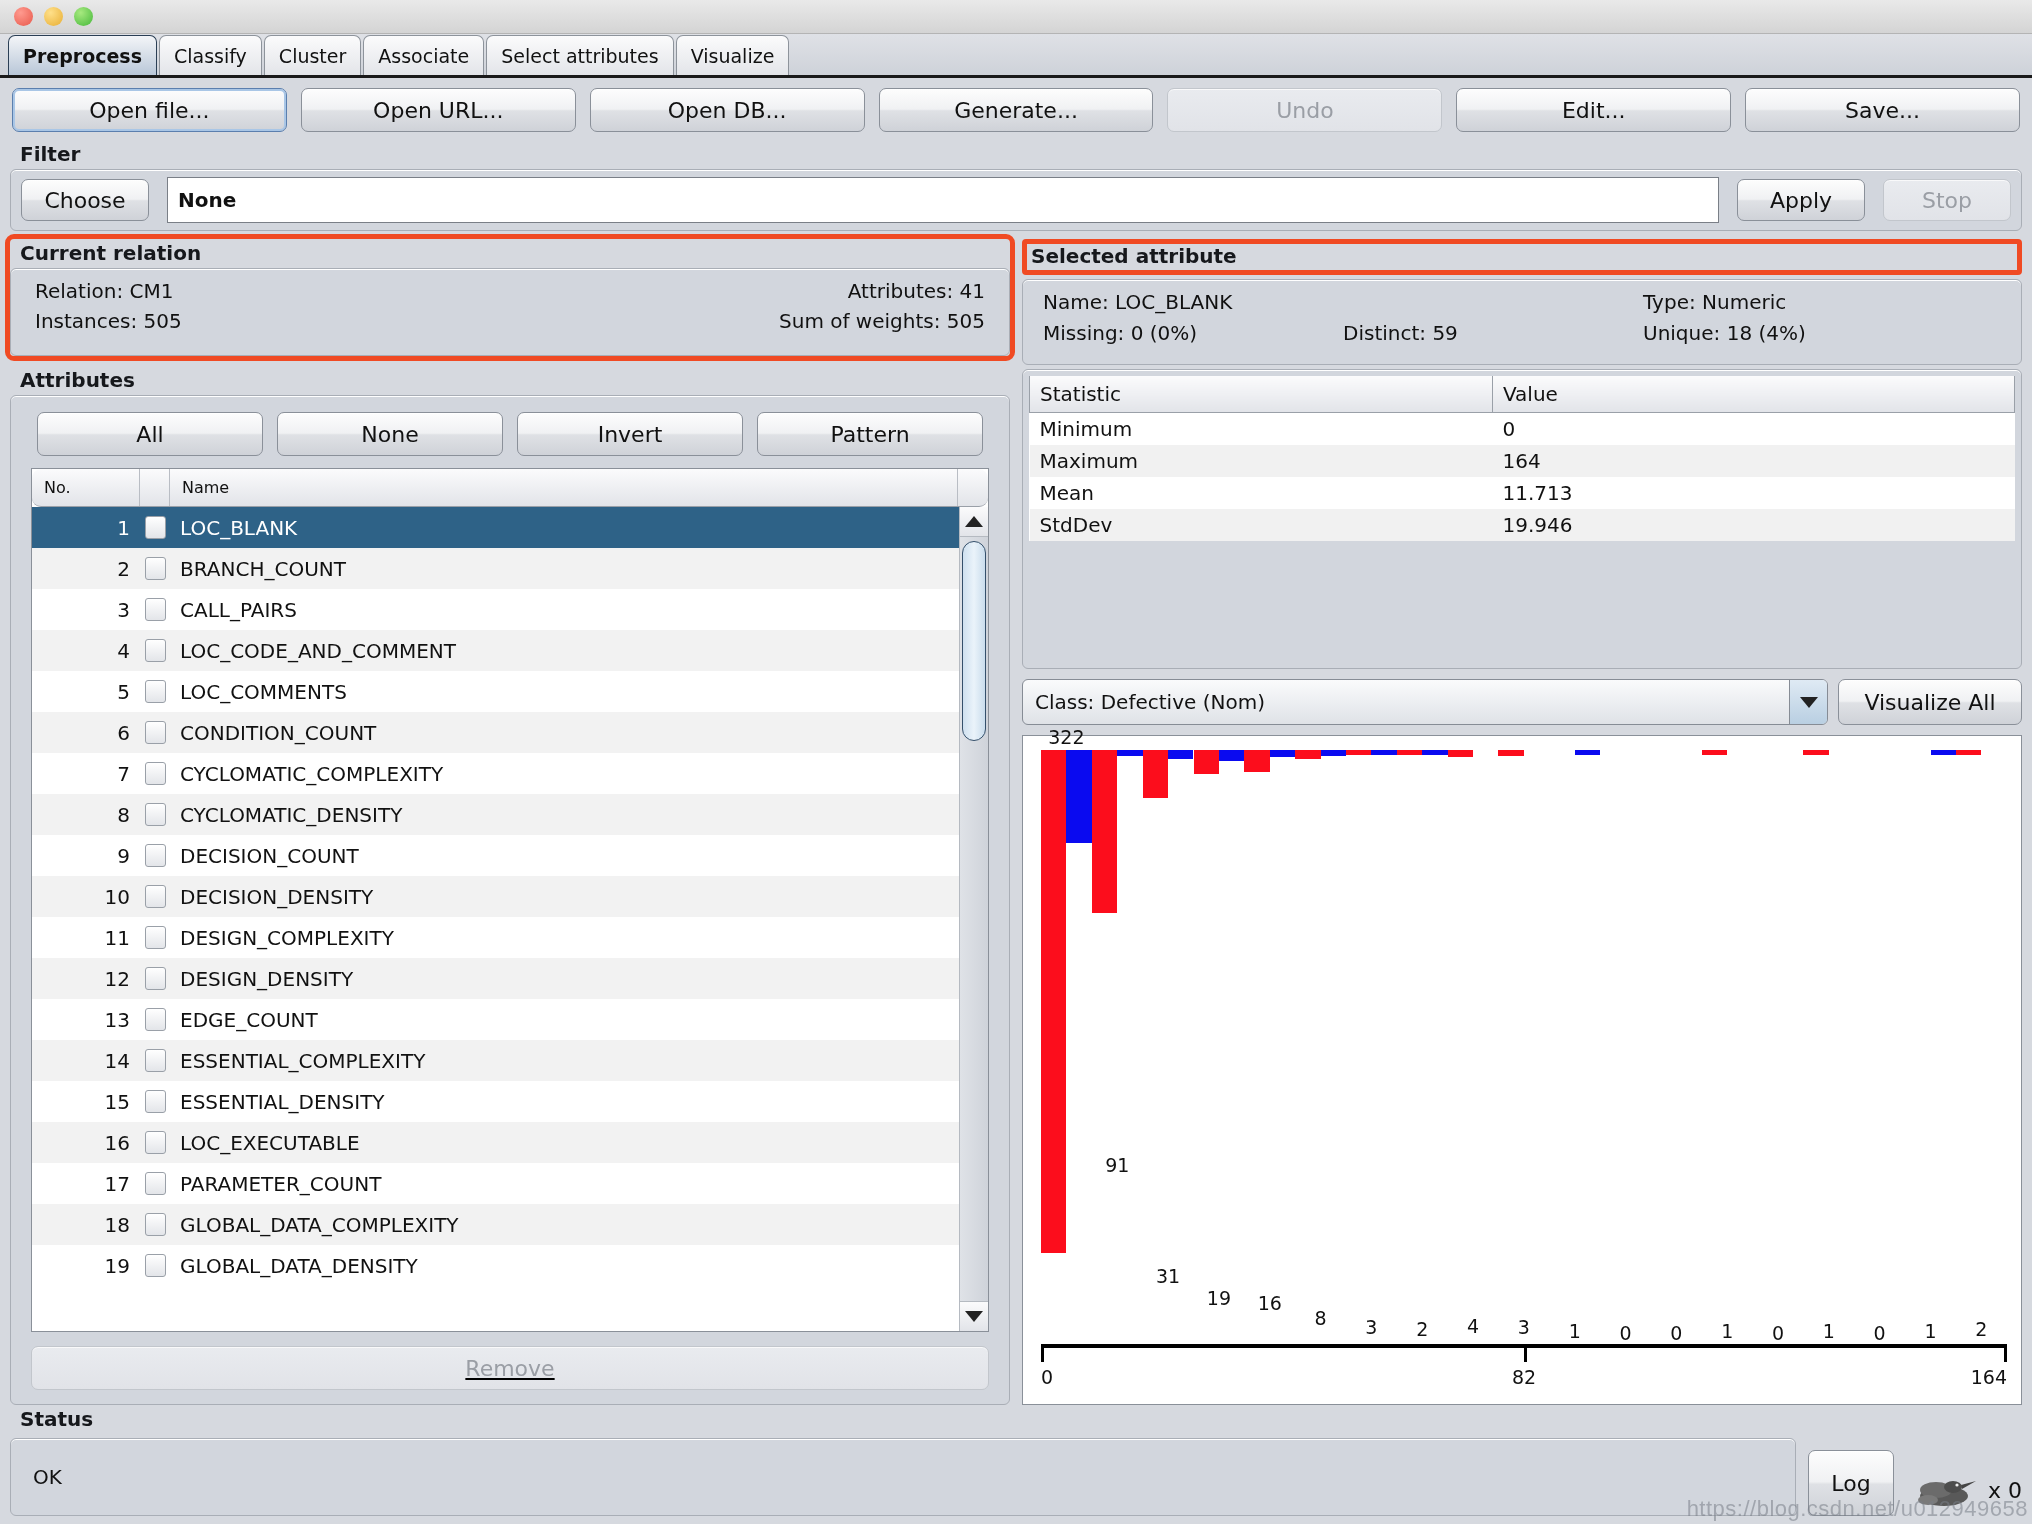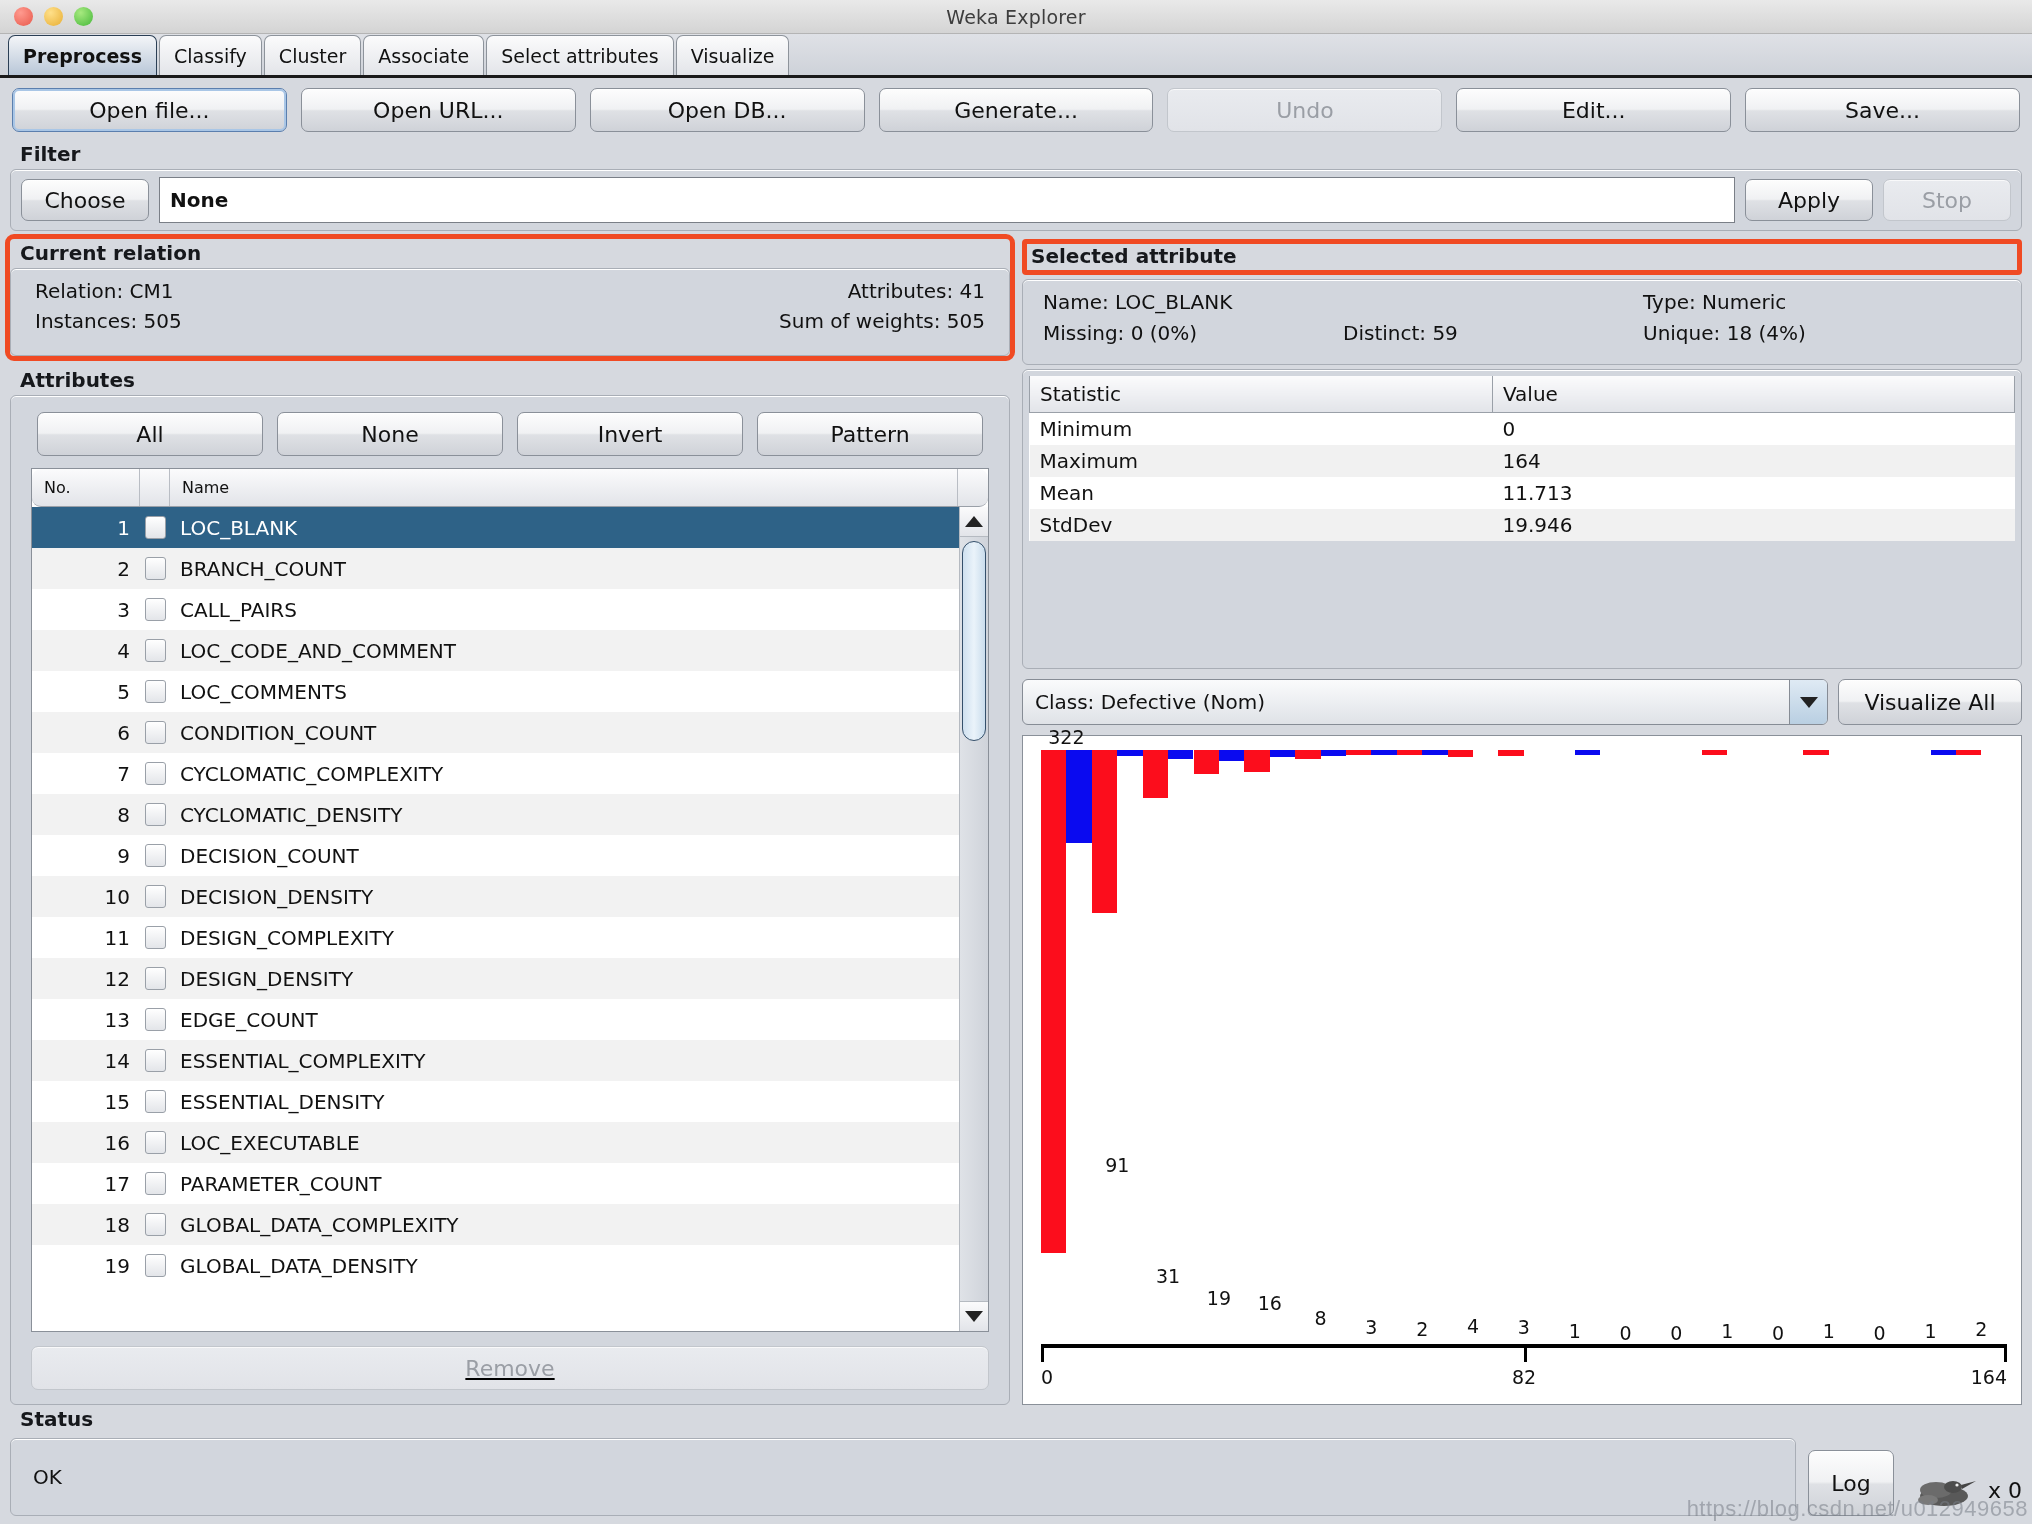--- a/index.html
+++ b/index.html
@@ -85,21 +85,21 @@
   
   .sectlabel { font-size: 20px; font-weight: 700; color: #16181c; padding: 2px 0 3px 10px; }
   .panel {
     background: #d2d6dd;
     border: 1px solid #a9aeb6;
     border-radius: 6px;
     box-shadow: 0 1px 0 #fff inset;
   }
 
   .filterwrap { padding: 0 10px; }
-  .filterbox { height: 62px; display:flex; align-items:center; padding: 4px 10px; gap: 10px; }
+  .filterbox { height: 62px; display:flex; align-items:center; padding: 4px 10px; gap: 18px; }
   .filterbox .btn { width: 128px; height: 42px; }
   .filterfield {
     flex: 1 1 auto; height: 46px; background: #fff;
     border: 1px solid #7a7f87;
     display: flex; align-items: center; padding: 0 10px;
     font-size: 20px; font-weight: 700; color: #111;
   }
   .applybtn { width: 112px; height: 44px; }
   .stopbtn  { width: 112px; height: 44px; }
 
@@ -229,21 +229,20 @@
 <body>
 
 <div class="app">
 
   <div class="titlebar">
     <div class="traffic">
       <div class="dot red"></div>
       <div class="dot yellow"></div>
       <div class="dot green"></div>
     </div>
-    <div class="wtitle">Weka Explorer</div>
   </div>
 
   <div class="tabstrip">
     <div class="tab active">Preprocess</div>
     <div class="tab">Classify</div>
     <div class="tab">Cluster</div>
     <div class="tab">Associate</div>
     <div class="tab">Select attributes</div>
     <div class="tab">Visualize</div>
   </div>

